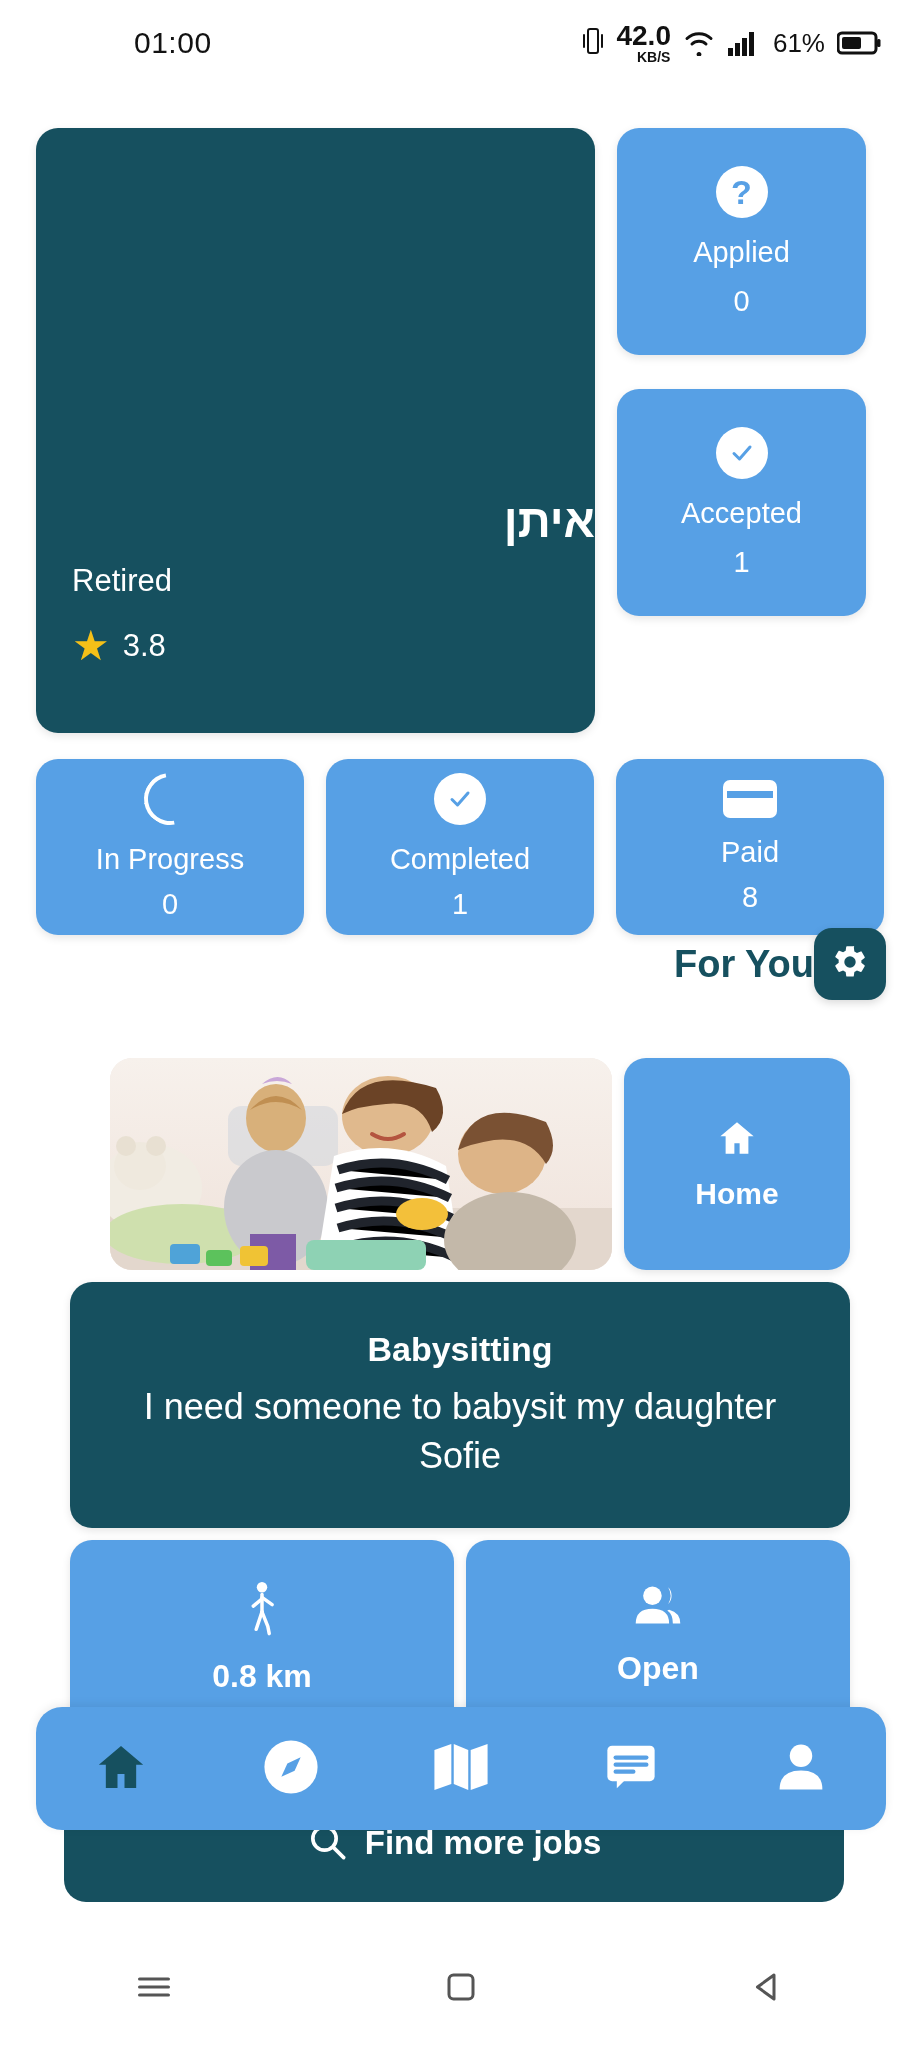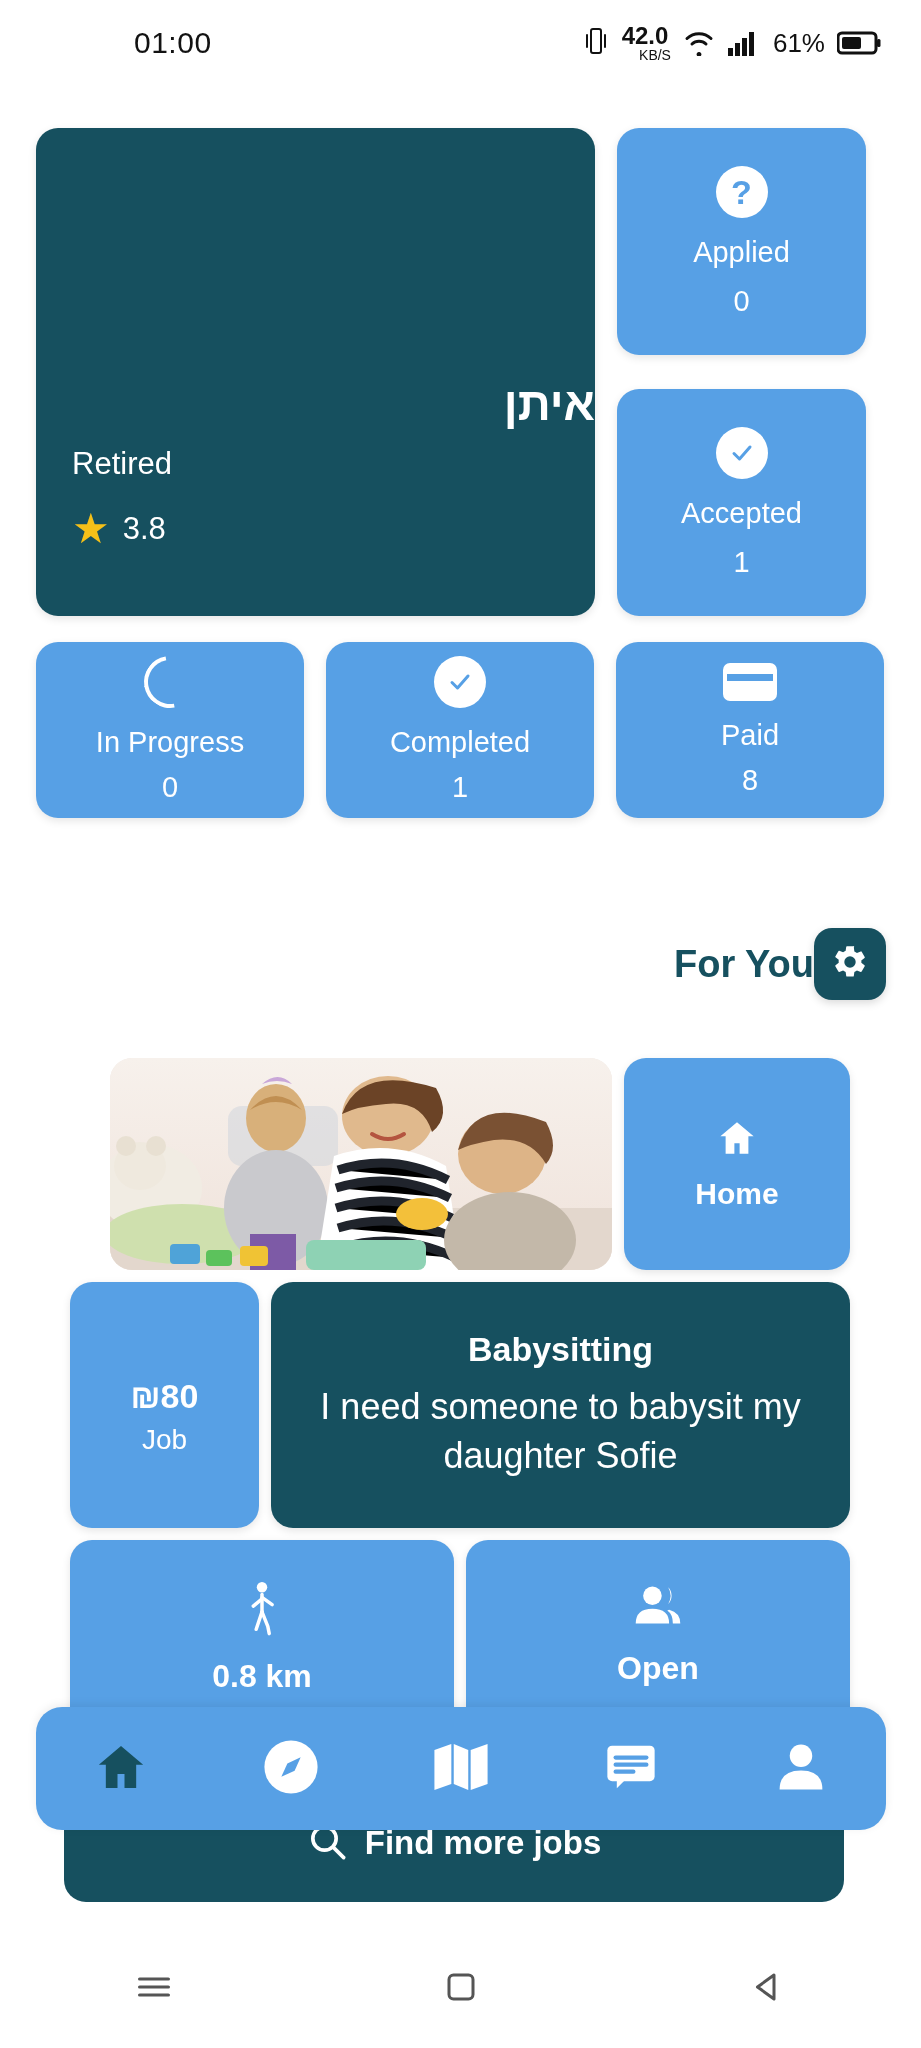--- a/index.html
+++ b/index.html
@@ -17,36 +17,36 @@
     display: flex; align-items: center; justify-content: space-between;
     padding: 0 40px 0 0;
   }
   .sb-time {
     font-size: 30px; color: #121212; letter-spacing: .5px;
     margin-left: 134px; font-weight: 400;
   }
   .sb-right { display: flex; align-items: center; gap: 12px; }
   .sb-vib { font-size: 26px; color: #111; line-height: 1; }
   .sb-net { display: flex; flex-direction: column; align-items: center; line-height: 1; }
-  .sb-net .n1 { font-size: 24px; font-weight: bold; color: #111; }
-  .sb-net .n2 { font-size: 14px; font-weight: normal; color: #111; padding-left: 20px; }
+  .sb-net .n1 { font-size: 28px; font-weight: bold; color: #111; }
+  .sb-net .n2 { font-size: 14px; font-weight: bold; color: #111; padding-left: 20px; }
   .sb-pct { font-size: 26px; color: #111; margin-left: 2px; }
   .sb-ico { display: flex; align-items: center; }
 
   
   .blue { background: #57a0e5; }
   .teal { background: #16505f; }
   .card { border-radius: 22px; box-shadow: 0 3px 9px rgba(0,0,0,.10); }
 
   
   .top-grid { position: absolute; top: 128px; left: 36px; width: 850px; }
   .row1 { display: flex; gap: 22px; align-items: stretch; }
 
   .profile {
-    width: 559px; height: 488px; border-radius: 22px;
+    width: 559px; height: 605px; border-radius: 22px;
     display: flex; flex-direction: column; justify-content: flex-end;
     padding: 3px 0 66px 36px; color: #fff;
   }
   .profile .pname { font-size: 46px; font-weight: bold; line-height: 1.1; direction: rtl; }
   .profile .prole { font-size: 31px; margin-top: 16px; font-weight: 400; }
   .prating { display: flex; align-items: center; gap: 13px; margin-top: 26px; }
   .prating .star { color: #f5c018; font-size: 42px; line-height: 1; }
   .prating .rval { font-size: 31px; }
 
   .col-right { display: flex; flex-direction: column; gap: 34px; width: 249px; }
@@ -335,25 +335,20 @@
         <span>
           <svg width="44" height="42" viewBox="0 0 24 24" fill="#fff">
             <path d="M12 3 L2.5 11 h3 V21 h5 v-6 h3 v6 h5 V11 h3 z"></path>
           </svg>
         </span>
         <span class="lbl">Home</span>
       </div>
     </div>
 
     <div class="job-r2">
-      <div class="job-price card blue">
-        <span><span class="cardico"></span></span>
-        <span class="amt">₪80</span>
-        <span class="sub">Job</span>
-      </div>
       <div class="job-desc card teal">
         <div class="t">Babysitting</div>
         <div class="d">I need someone to babysit my daughter Sofie</div>
       </div>
     </div>
 
     <div class="job-r3">
       <div class="job-meta card blue">
         <span>
           <svg width="46" height="58" viewBox="0 0 30 40" fill="none" stroke="#fff" stroke-width="2.4" stroke-linecap="round" stroke-linejoin="round">

